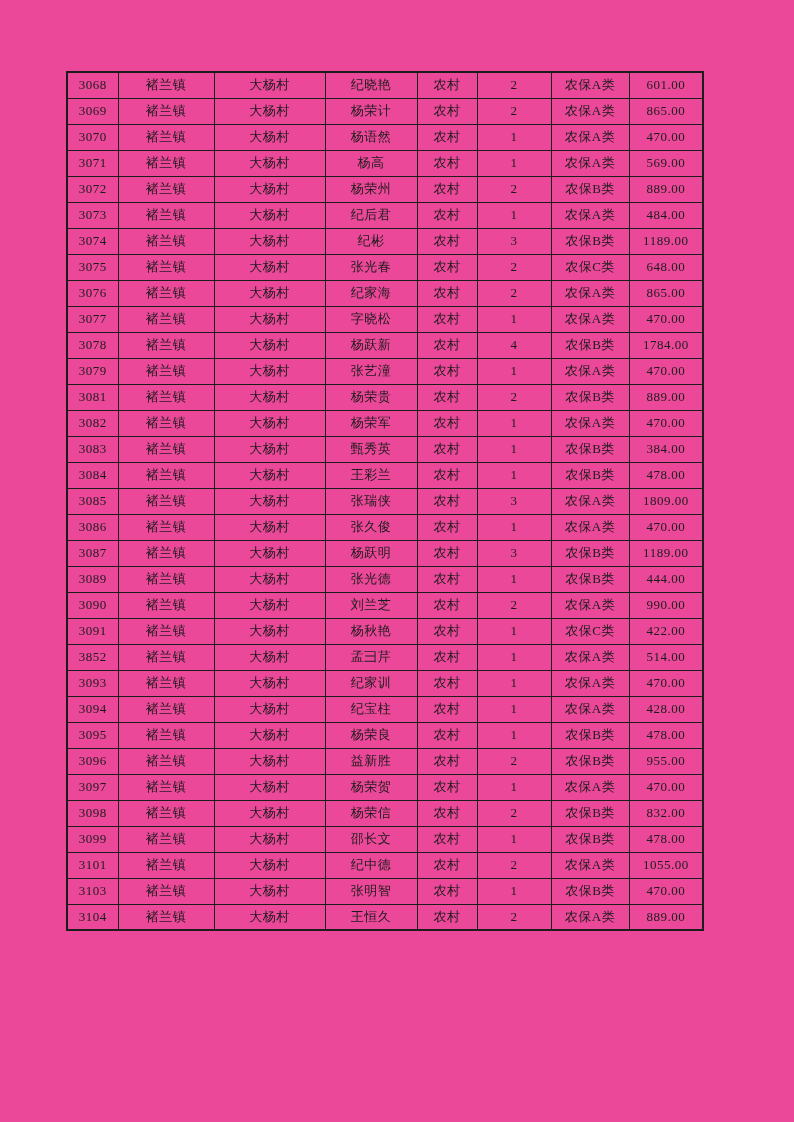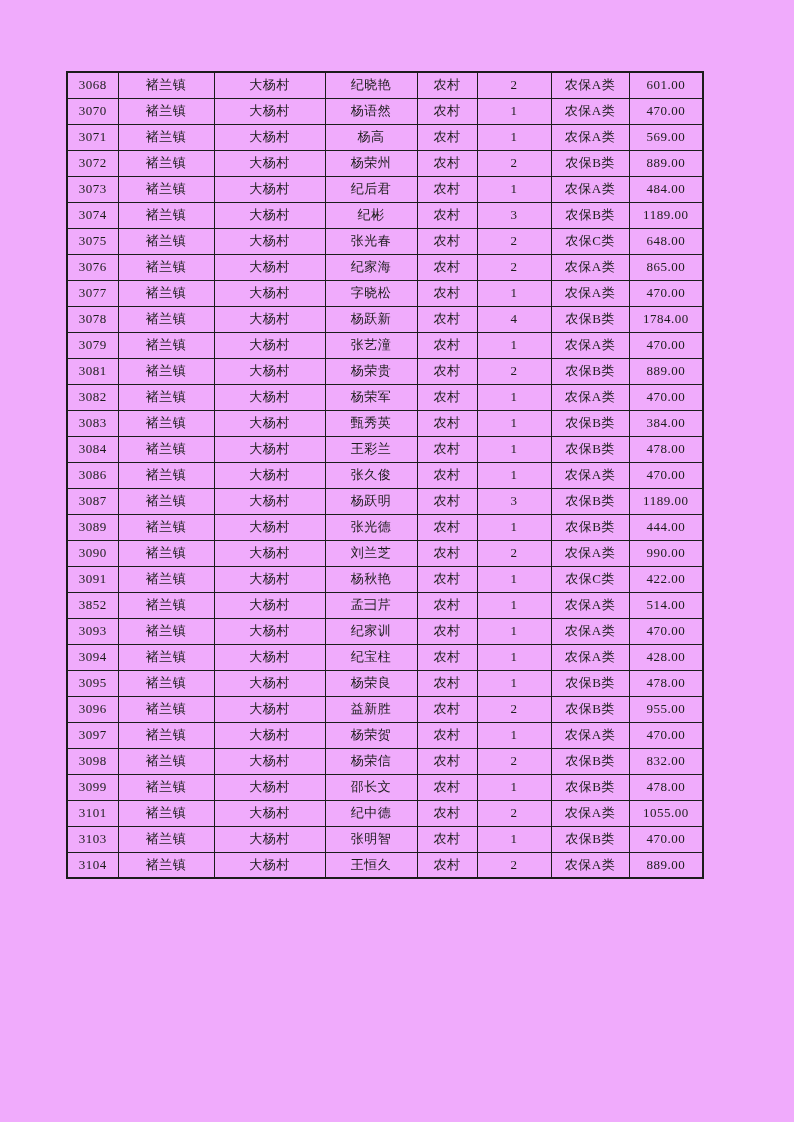--- a/index.html
+++ b/index.html
@@ -7,21 +7,21 @@
   body {
     width: 794px;
     height: 1122px;
     position: relative;
     font-family: "Liberation Serif", "DejaVu Serif", serif;
     overflow: hidden;
   }
   .page {
     position: absolute;
     inset: 0;
-    background: #f0abfc;
+    background: #ec4899;
   }
   table.benefits {
     position: absolute;
     left: 66px;
     top: 71px;
     width: 636px;
     border-collapse: collapse;
     table-layout: fixed;
     border: 2px solid #1c1c1c;
   }
@@ -59,20 +59,30 @@
     <td>3068</td>
     <td>褚兰镇</td>
     <td>大杨村</td>
     <td>纪晓艳</td>
     <td>农村</td>
     <td>2</td>
     <td>农保A类</td>
     <td>601.00</td>
   </tr>
         <tr>
+    <td>3069</td>
+    <td>褚兰镇</td>
+    <td>大杨村</td>
+    <td>杨荣计</td>
+    <td>农村</td>
+    <td>2</td>
+    <td>农保A类</td>
+    <td>865.00</td>
+  </tr>
+        <tr>
     <td>3070</td>
     <td>褚兰镇</td>
     <td>大杨村</td>
     <td>杨语然</td>
     <td>农村</td>
     <td>1</td>
     <td>农保A类</td>
     <td>470.00</td>
   </tr>
         <tr>
@@ -197,20 +207,30 @@
   </tr>
         <tr>
     <td>3084</td>
     <td>褚兰镇</td>
     <td>大杨村</td>
     <td>王彩兰</td>
     <td>农村</td>
     <td>1</td>
     <td>农保B类</td>
     <td>478.00</td>
+  </tr>
+        <tr>
+    <td>3085</td>
+    <td>褚兰镇</td>
+    <td>大杨村</td>
+    <td>张瑞侠</td>
+    <td>农村</td>
+    <td>3</td>
+    <td>农保A类</td>
+    <td>1809.00</td>
   </tr>
         <tr>
     <td>3086</td>
     <td>褚兰镇</td>
     <td>大杨村</td>
     <td>张久俊</td>
     <td>农村</td>
     <td>1</td>
     <td>农保A类</td>
     <td>470.00</td>

